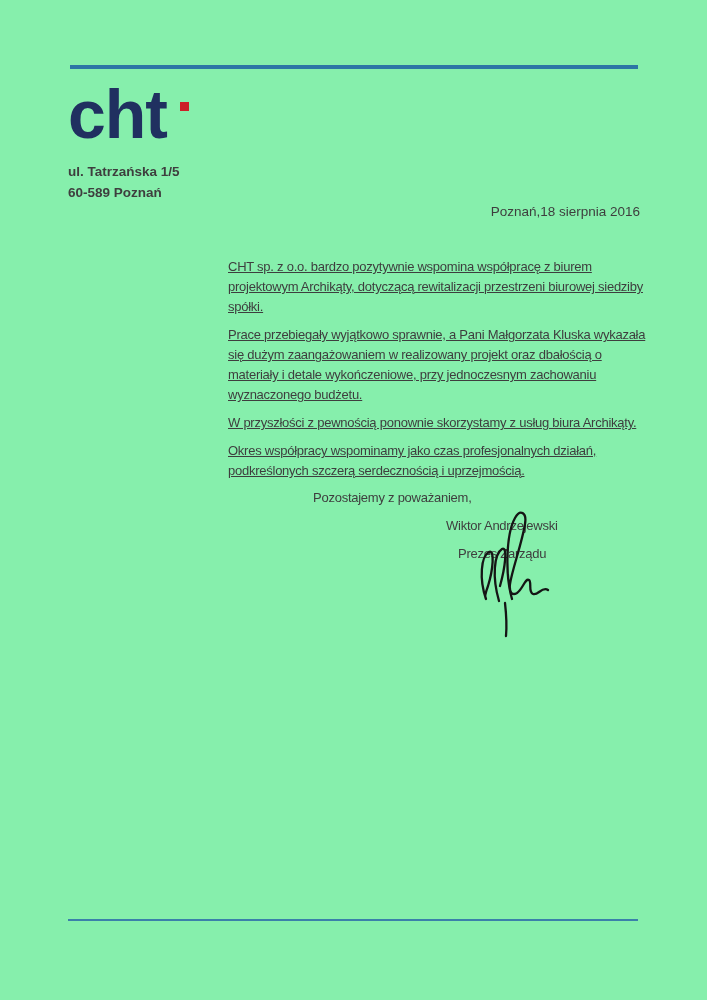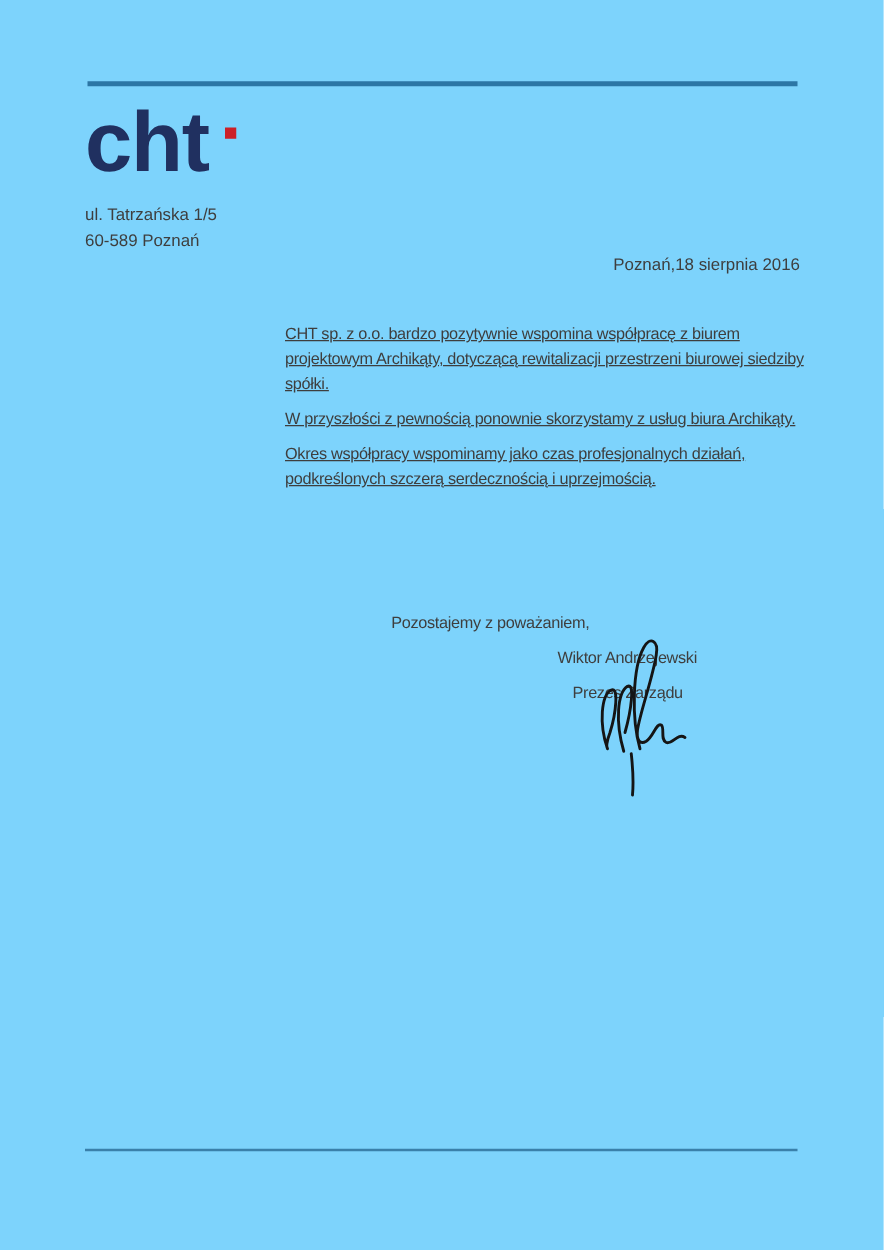--- a/index.html
+++ b/index.html
@@ -5,21 +5,21 @@
   html, body {
     margin: 0;
     padding: 0;
     background: #ffffff;
     font-family: "Liberation Sans", sans-serif;
   }
   .page {
     position: relative;
     width: 707px;
     height: 1000px;
-    background: #7dd3fc;
+    background: #86efac;
     overflow: hidden;
   }
   .rule {
     position: absolute;
     background: #2c76a5;
   }
   .rule-top {
     left: 70px;
     top: 65px;
     width: 568px;
@@ -52,20 +52,21 @@
     height: 9px;
     background: #cc2027;
   }
   .address {
     position: absolute;
     left: 68px;
     top: 161px;
     font-size: 13.5px;
     line-height: 21px;
     color: #3e3e3e;
+    font-weight: bold;
   }
   .dateline {
     position: absolute;
     right: 67px;
     top: 204px;
     font-size: 13.5px;
     color: #3e3e3e;
   }
   .body {
     position: absolute;
@@ -136,20 +137,24 @@
     <div>ul. Tatrzańska 1/5</div>
     <div>60-589 Poznań</div>
   </div>
 
   <div class="dateline">Poznań,18 sierpnia 2016</div>
 
   <div class="body">
     <p class="paragraph">CHT sp. z o.o. bardzo pozytywnie wspomina współpracę z biurem
 projektowym Archikąty, dotyczącą rewitalizacji przestrzeni biurowej siedziby
 spółki.</p>
+    <p class="paragraph">Prace przebiegały wyjątkowo sprawnie, a Pani Małgorzata Kluska wykazała
+się dużym zaangażowaniem w realizowany projekt oraz dbałością o
+materiały i detale wykończeniowe, przy jednoczesnym zachowaniu
+wyznaczonego budżetu.</p>
     <p class="paragraph">W przyszłości z pewnością ponownie skorzystamy z usług biura Archikąty.</p>
     <p class="paragraph">Okres współpracy wspominamy jako czas profesjonalnych działań,
 podkreślonych szczerą serdecznością i uprzejmością.</p>
   </div>
 
   <div class="closing">Pozostajemy z poważaniem,</div>
 
   <div class="signer-name">Wiktor Andrzejewski</div>
   <div class="signer-title">Prezes Zarządu</div>
 

